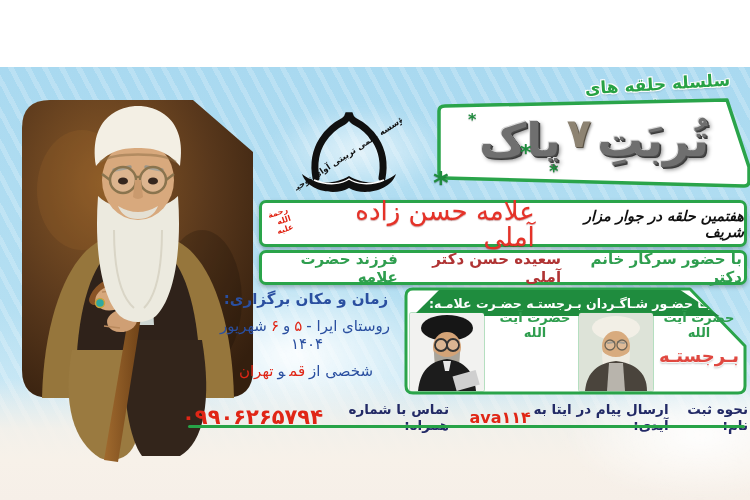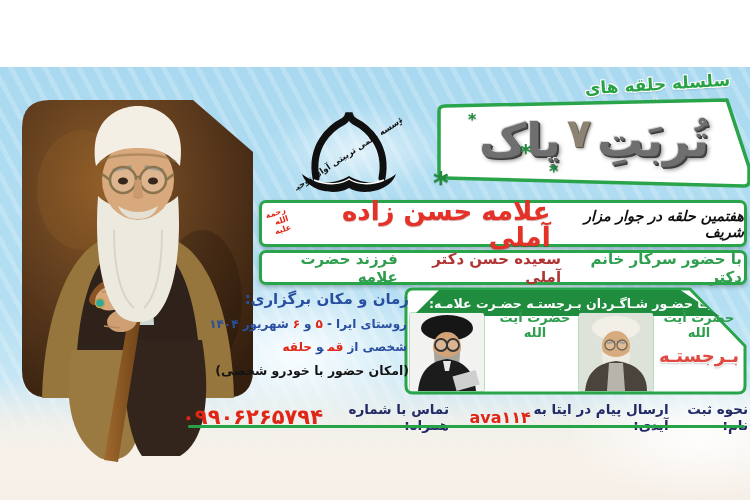--- a/index.html
+++ b/index.html
@@ -40,21 +40,21 @@
   .star.s1{left:433px;top:168px;font-size:30px;}
   .star.s2{left:520px;top:142px;font-size:22px;}
   .star.s3{left:468px;top:112px;font-size:16px;}
   .star.s4{left:549px;top:162px;font-size:18px;}
   
   .band{position:absolute;left:259px;width:488px;background:#ffffff;border:3px solid #2aa44a;
         border-radius:7px;box-sizing:border-box;display:flex;align-items:center;justify-content:center;
         box-shadow:0 2px 4px rgba(0,0,0,.25);}
   .band1{top:200px;height:47px;gap:9px;}
   .band1 .prefix{font-size:14.5px;font-weight:bold;color:#111;font-style:italic;}
-  .band1 .honoree{font-size:26px;font-weight:bold;color:#e53228;line-height:1;
+  .band1 .honoree{font-size:26px;font-weight:normal;color:#e53228;line-height:1;
                   text-shadow:0 1px 1px rgba(120,0,0,.35);}
   .band1 .blessing{font-size:8px;color:#e02616;font-weight:bold;transform:rotate(-18deg);width:30px;line-height:1.1;}
   .band2{top:250px;height:35px;font-size:15px;font-weight:bold;}
   .band2 span{margin:0 2px;}
   .green-t{color:#2f9e4f;} .darkred-t{color:#b03434;}
   
   .students{position:absolute;left:403px;top:286px;width:345px;height:110px;}
   .students-bg{position:absolute;left:0;top:0;width:345px;height:110px;}
   .students-header{position:absolute;left:10px;top:4px;width:326px;height:26px;background:#1f8c3e;
                    clip-path:polygon(8% 0,82% 0,94% 100%,0 100%);
@@ -62,23 +62,23 @@
                    color:#fff;font-size:12.5px;font-weight:bold;}
   .card{position:absolute;top:27px;width:74px;height:78px;overflow:hidden;border-radius:2px;
         box-shadow:0 0 0 1px rgba(42,164,74,.35);}
   .card.p1{left:7px;} .card.p2{left:176px;}
   .slabel{position:absolute;top:24px;text-align:center;}
   .slabel.l1{left:84px;width:96px;} .slabel.l2{left:252px;width:88px;}
   .stitle{color:#2f9e4f;font-size:13px;font-weight:bold;margin-bottom:7px;}
   .sname{color:#e04840;font-size:18px;font-weight:bold;line-height:1;
          text-shadow:0 1px 0 rgba(255,255,255,.8),0 2px 2px rgba(0,0,0,.2);}
   
-  .schedule{position:absolute;left:203px;top:290px;width:206px;}
+  .schedule{position:absolute;left:203px;top:290px;width:206px;text-align:center;}
   .sched-h{color:#2a4fa0;font-size:15px;font-weight:bold;margin-bottom:9px;}
-  .sched-line{font-size:12px;font-weight:bold;color:#2a4fa0;margin-bottom:9px;}
+  .sched-line{font-size:15px;font-weight:normal;color:#2a4fa0;margin-bottom:9px;}
   .sched-line span{margin:0 2px;}
   .red-t{color:#e02616;}
   .sched-note{font-size:12.5px;font-weight:bold;color:#141414;}
   
   .register{position:absolute;left:182px;top:401px;width:566px;display:flex;align-items:center;
             justify-content:center;font-size:13.5px;font-weight:bold;color:#232a66;}
   .register .gap-s{width:10px;} .register .gap-l{width:26px;}
   .register .rid{color:#e02616;font-size:16px;}
   .register .rphone{color:#e02616;font-size:21px;}
   .underline{position:absolute;left:188px;top:425px;width:557px;height:3px;background:#27a347;border-radius:2px;}
@@ -221,23 +221,22 @@
       <div class="sname">بـرجستـه</div>
     </div>
   </div>
 
   <div class="schedule" dir="rtl">
     <div class="sched-h">زمان و مکان برگزاری:</div>
     <div class="sched-line">
       <span>روستای ایرا -</span><span class="red-t">۵</span><span>و</span><span class="red-t">۶</span><span>شهریور ۱۴۰۴</span>
     </div>
     <div class="sched-line">
-      <span>شخصی از</span><span class="red-t">قم</span><span>و</span><span class="red-t">حلقه</span>
-    </div>
-    <div class="sched-note">(امکان حضور با خودرو شخصی)</div>
+      <span>شخصی از</span><span class="red-t">قم</span><span>و</span><span class="red-t">تهران</span>
+    </div>
   </div>
 
   <div class="register" dir="rtl">
     <span>نحوه ثبت نام:</span>
     <span class="gap-s"></span>
     <span>ارسال پیام در ایتا به آیدی:</span>
     <span class="rid">ava۱۱۴</span>
     <span class="gap-l"></span>
     <span>تماس با شماره همراه:</span>
     <span class="gap-s"></span>

